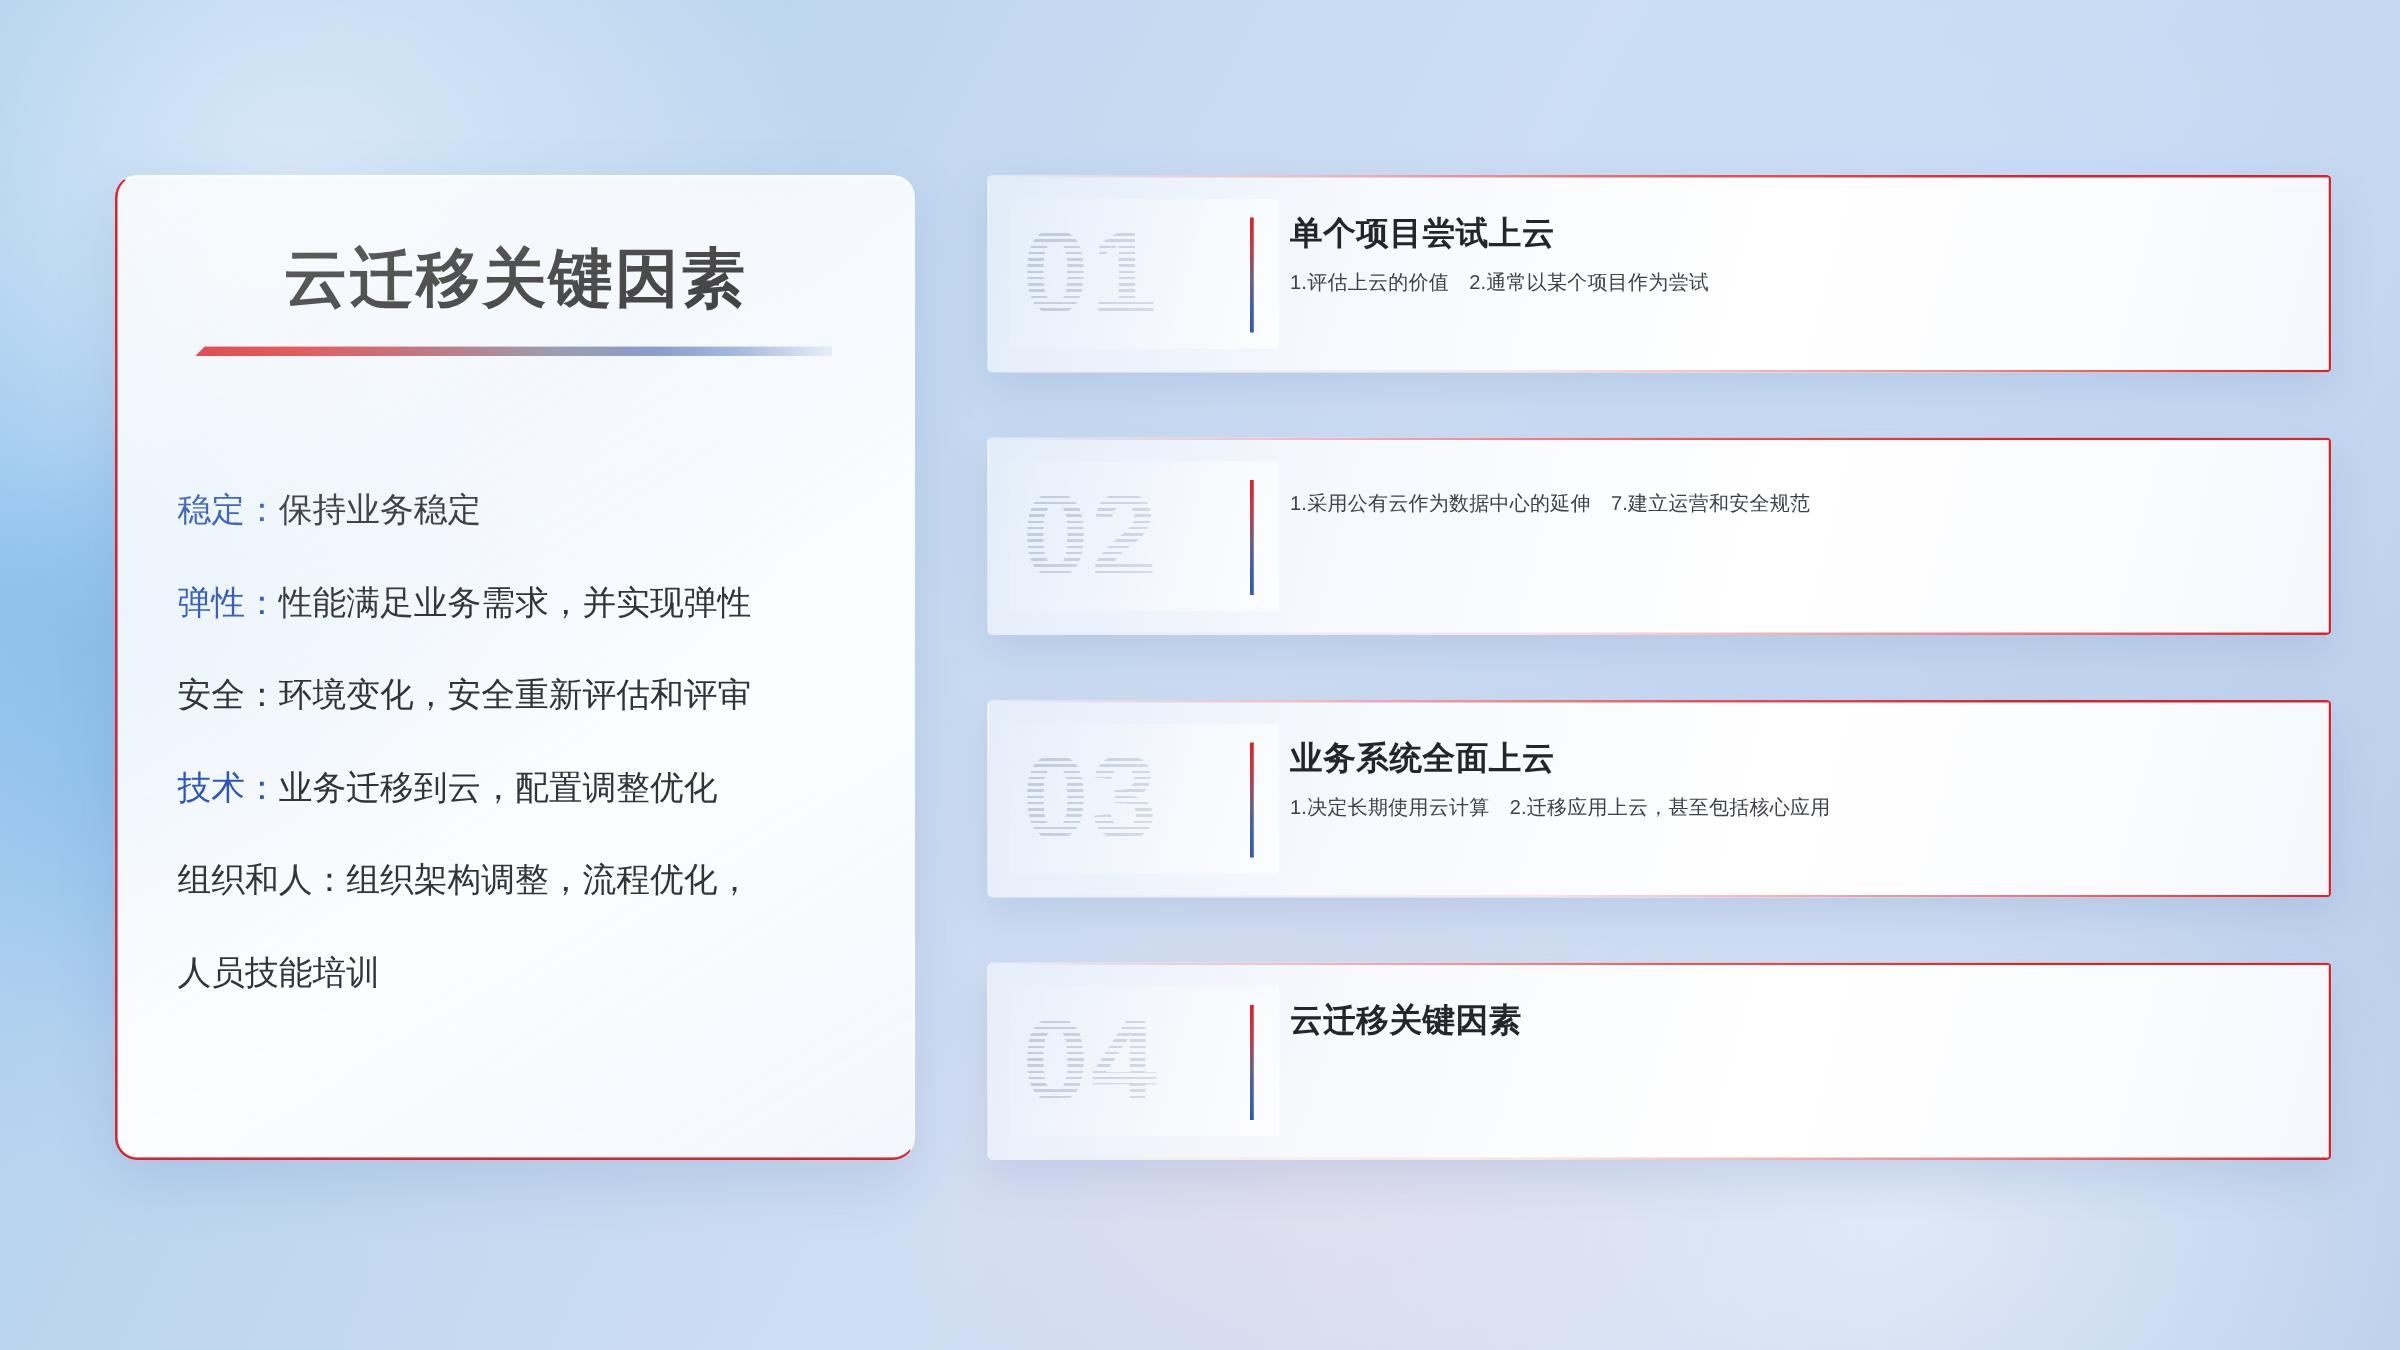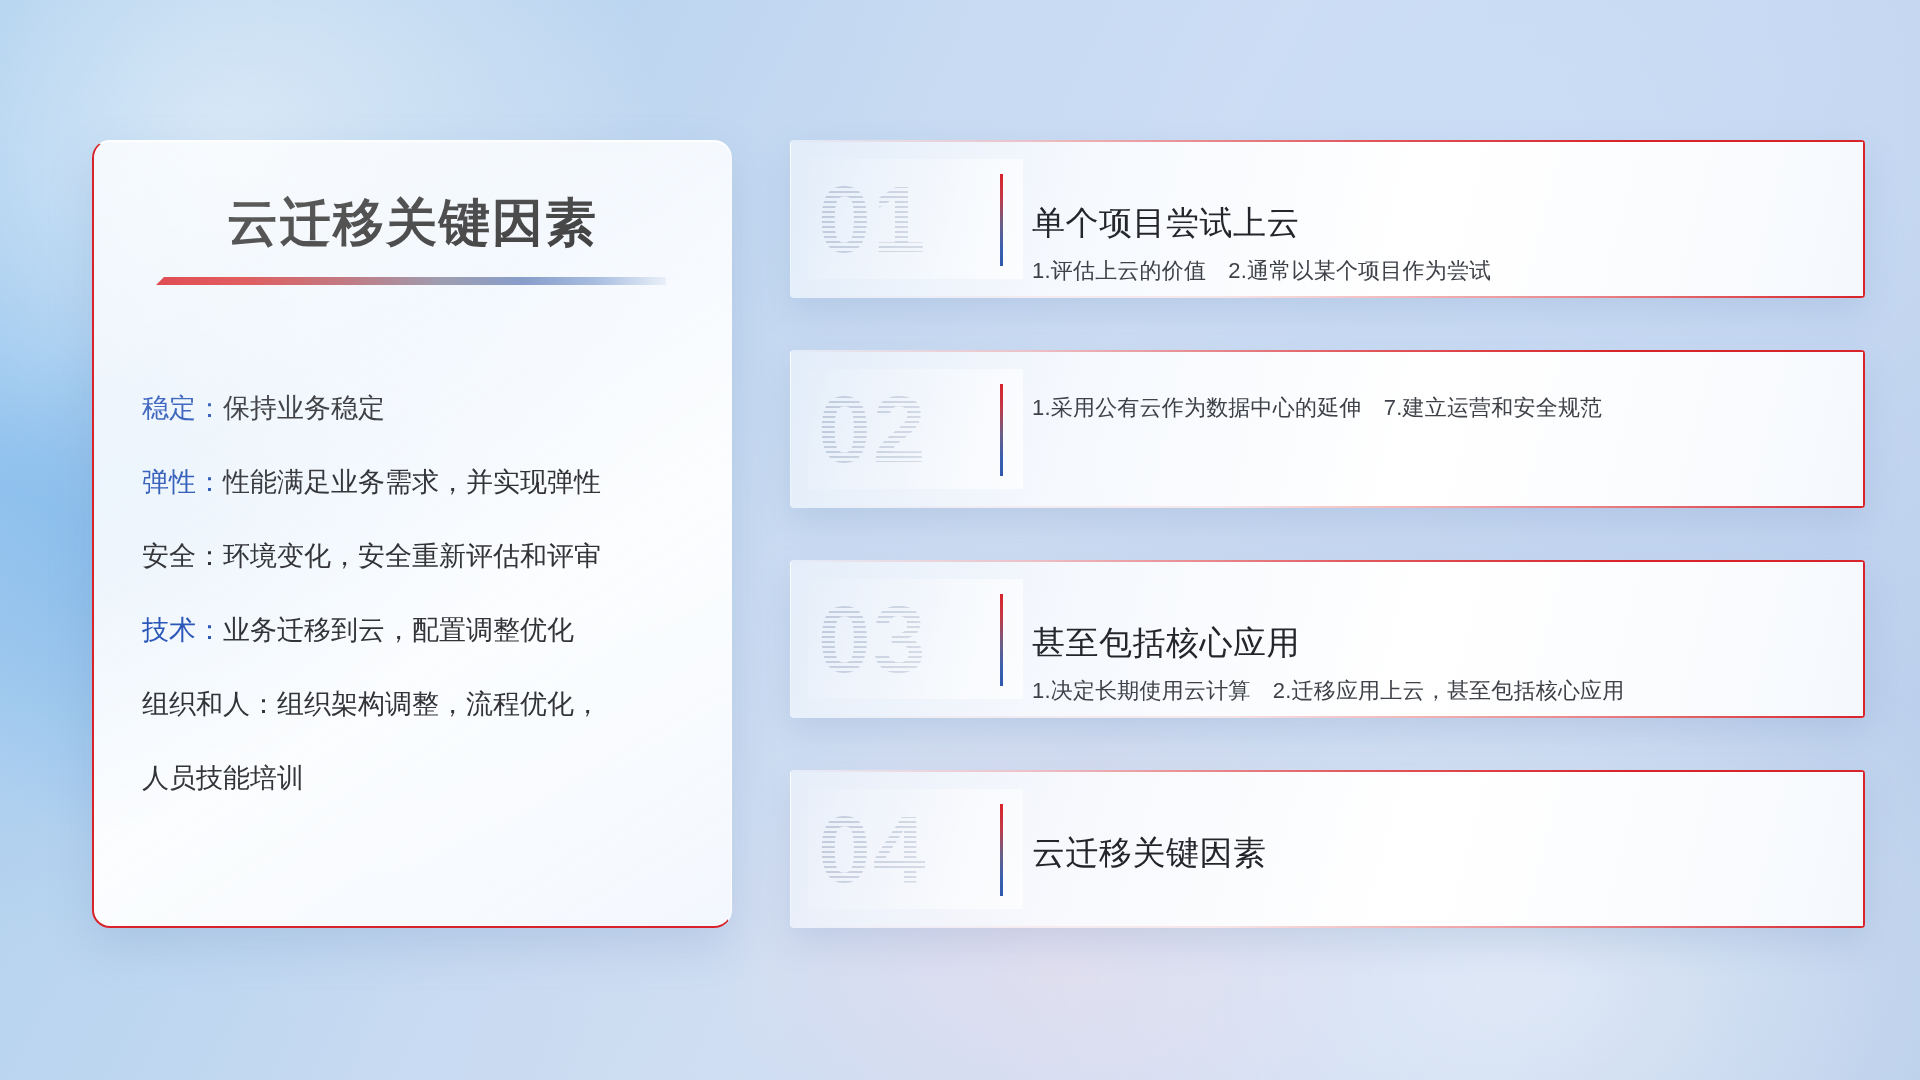--- a/index.html
+++ b/index.html
@@ -209,30 +209,29 @@
     background: linear-gradient(180deg, #d8232a 0%, #c23947 26%, #6b5f86 54%, #3a5fae 80%, #2f58ad 100%);
   }
 
   .step-text {
     position: absolute;
     left: 242px;
     right: 26px;
     top: 30px;
   }
   .step-title {
-    font-size: 33px;
-    font-weight: normal;
+    font-size: 26px;
+    font-weight: bold;
     color: #24262b;
     letter-spacing: 0.5px;
     line-height: 1.25;
-    margin-top: 32px;
   }
   .step-desc {
     margin-top: 14px;
-    font-size: 22px;
+    font-size: 16px;
     color: #3e4147;
     letter-spacing: 0.2px;
     line-height: 1.3;
   }
 </style>
 </head>
 <body>
 
 <div class="bg"></div>
 <div class="bg-glow-tl"></div>
@@ -294,21 +293,21 @@
       </div>
     </article>
 
     <article class="step-card" style="top:420px;">
       <span class="card-left-edge"></span>
       <span class="card-bottom-edge"></span>
       <span class="step-num">03</span>
       <span class="step-num-mask"></span>
       <span class="step-divider"></span>
       <div class="step-text">
-        <div class="step-title">甚至包括核心应用</div>
+        <div class="step-title">业务系统全面上云</div>
         <div class="step-desc">1.决定长期使用云计算　2.迁移应用上云，甚至包括核心应用</div>
       </div>
     </article>
 
     <article class="step-card" style="top:630px;">
       <span class="card-left-edge"></span>
       <span class="card-bottom-edge"></span>
       <span class="step-num">04</span>
       <span class="step-num-mask"></span>
       <span class="step-divider"></span>

